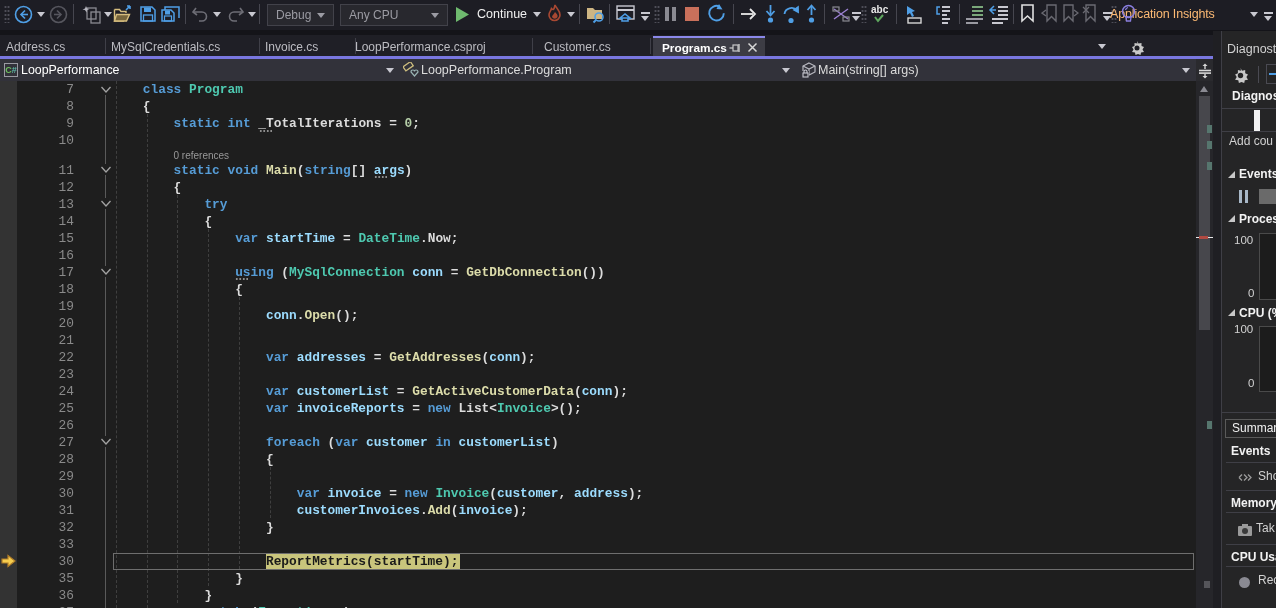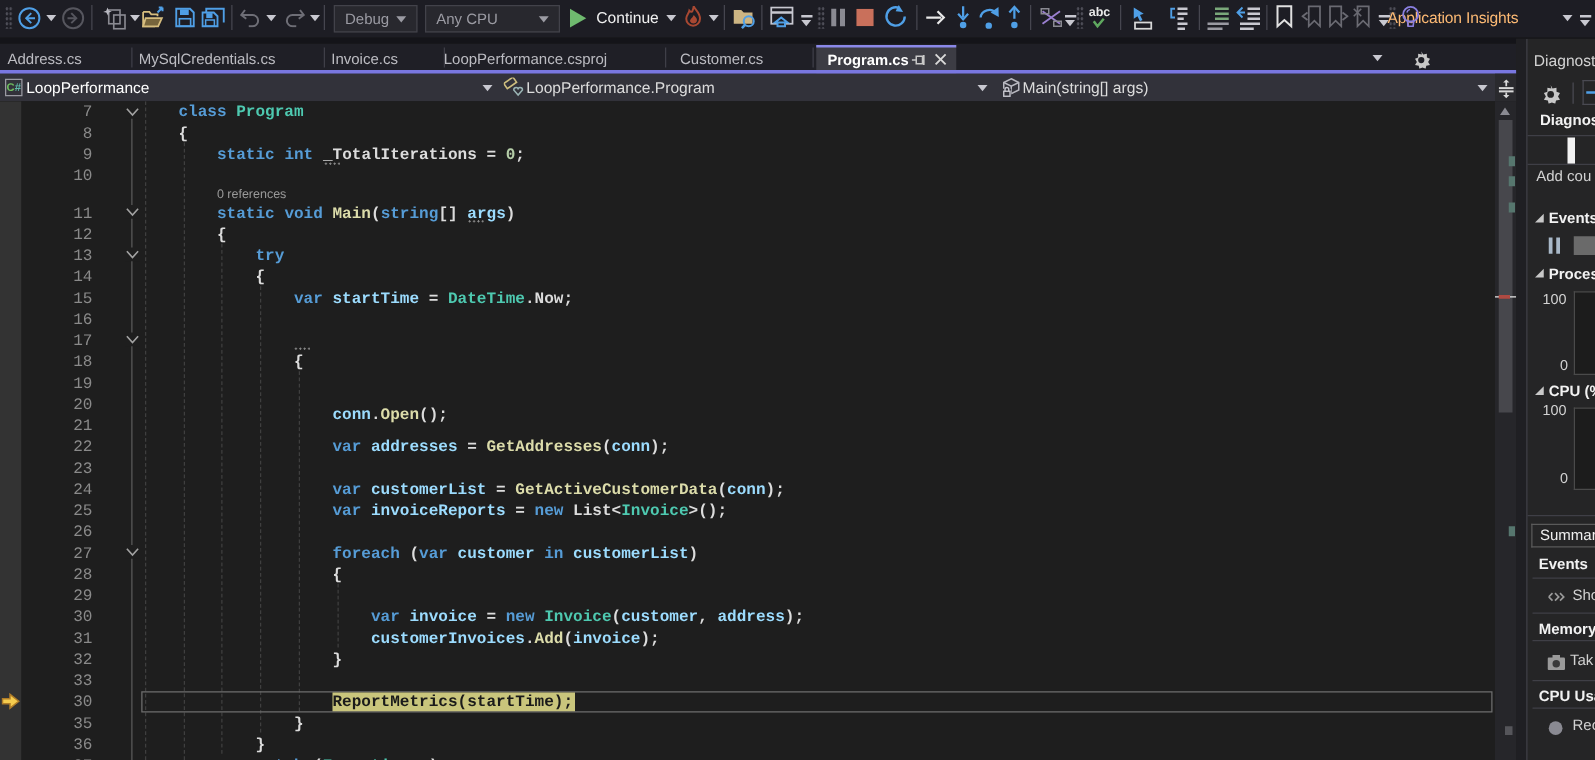--- a/index.html
+++ b/index.html
@@ -295,25 +295,26 @@
 <div class="ln" style="top:97.5px">12</div>
 <div class="cl" style="top:97.5px">        {</div>
 <div class="ln" style="top:114.5px">13</div>
 <div class="cl" style="top:114.5px">            <span class="k">try</span></div>
 <div class="ln" style="top:131.5px">14</div>
 <div class="cl" style="top:131.5px">            {</div>
 <div class="ln" style="top:148.5px">15</div>
 <div class="cl" style="top:148.5px">                <span class="k">var</span> <span class="v">startTime</span> = <span class="t">DateTime</span>.Now;</div>
 <div class="ln" style="top:165.5px">16</div>
 <div class="ln" style="top:182.5px">17</div>
+<div class="cl" style="top:182.5px">                <span class="k">using</span> (<span class="t">MySqlConnection</span> <span class="v">conn</span> = <span class="m">GetDbConnection</span>())</div>
 <div class="ln" style="top:199.5px">18</div>
 <div class="cl" style="top:199.5px">                {</div>
 <div class="ln" style="top:216.5px">19</div>
 <div class="ln" style="top:233.5px">20</div>
-<div class="cl" style="top:242px">                    <span class="v">conn</span>.<span class="m">Open</span>();</div>
+<div class="cl" style="top:226px">                    <span class="v">conn</span>.<span class="m">Open</span>();</div>
 <div class="ln" style="top:250.5px">21</div>
 <div class="ln" style="top:267.5px">22</div>
 <div class="cl" style="top:267.5px">                    <span class="k">var</span> <span class="v">addresses</span> = <span class="m">GetAddresses</span>(<span class="v">conn</span>);</div>
 <div class="ln" style="top:284.5px">23</div>
 <div class="ln" style="top:301.5px">24</div>
 <div class="cl" style="top:301.5px">                    <span class="k">var</span> <span class="v">customerList</span> = <span class="m">GetActiveCustomerData</span>(<span class="v">conn</span>);</div>
 <div class="ln" style="top:318.5px">25</div>
 <div class="cl" style="top:318.5px">                    <span class="k">var</span> <span class="v">invoiceReports</span> = <span class="k">new</span> List&lt;<span class="t">Invoice</span>&gt;();</div>
 <div class="ln" style="top:335.5px">26</div>
 <div class="ln" style="top:352.5px">27</div>

